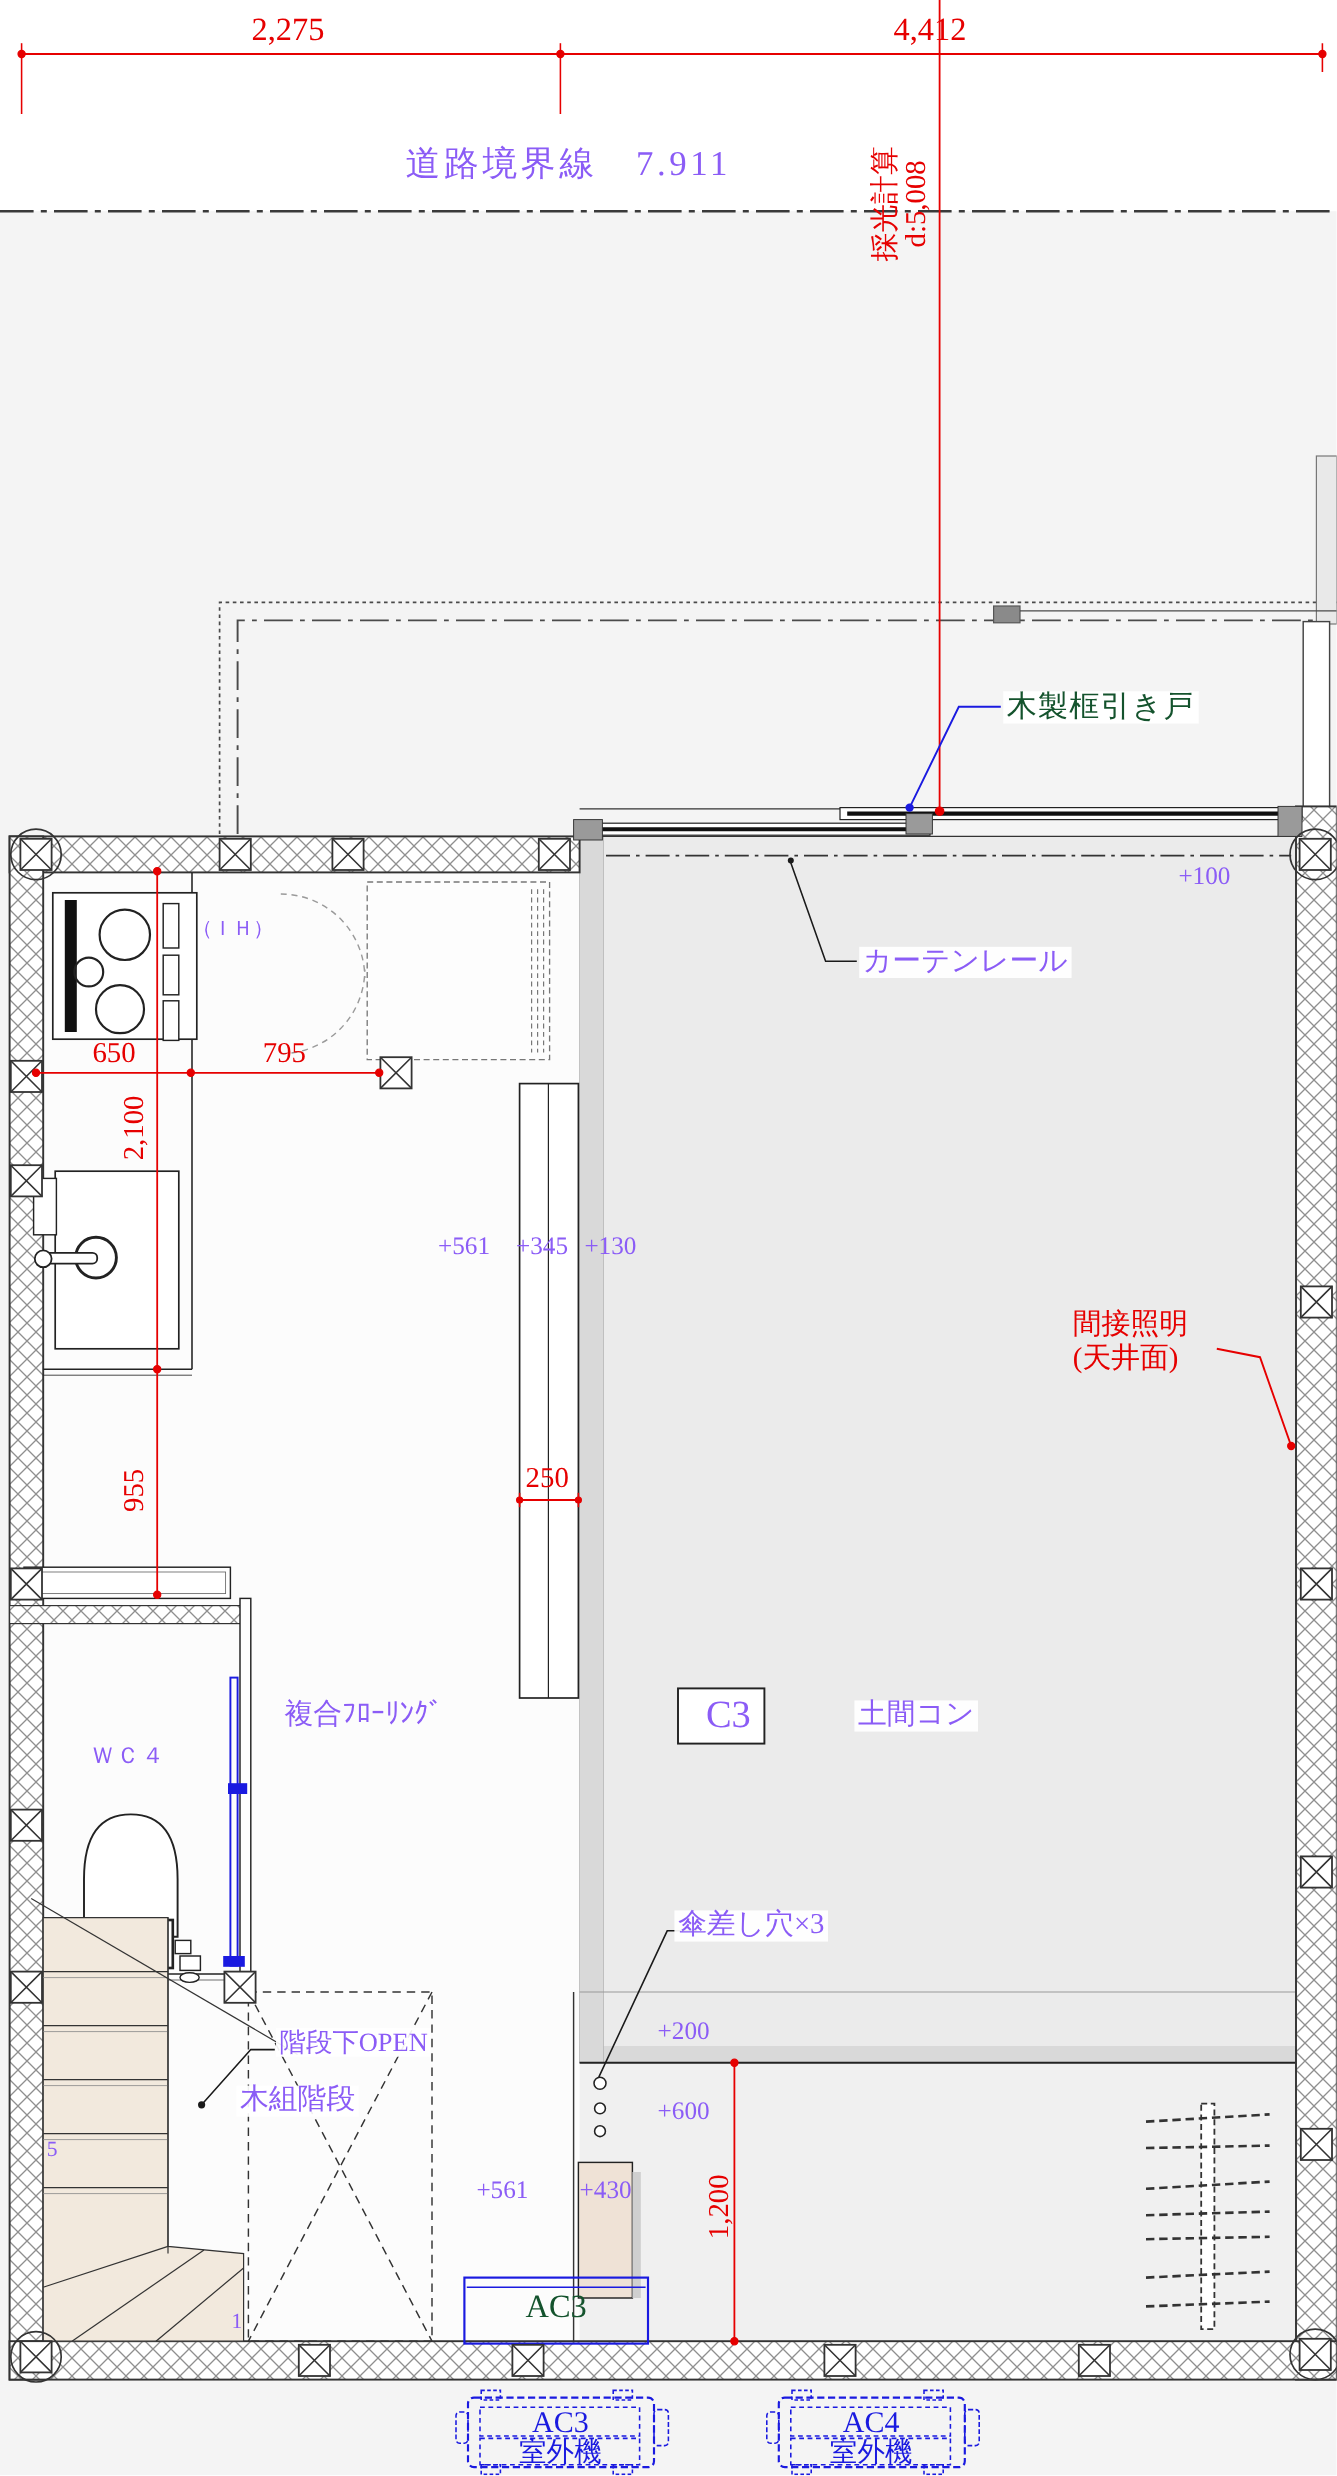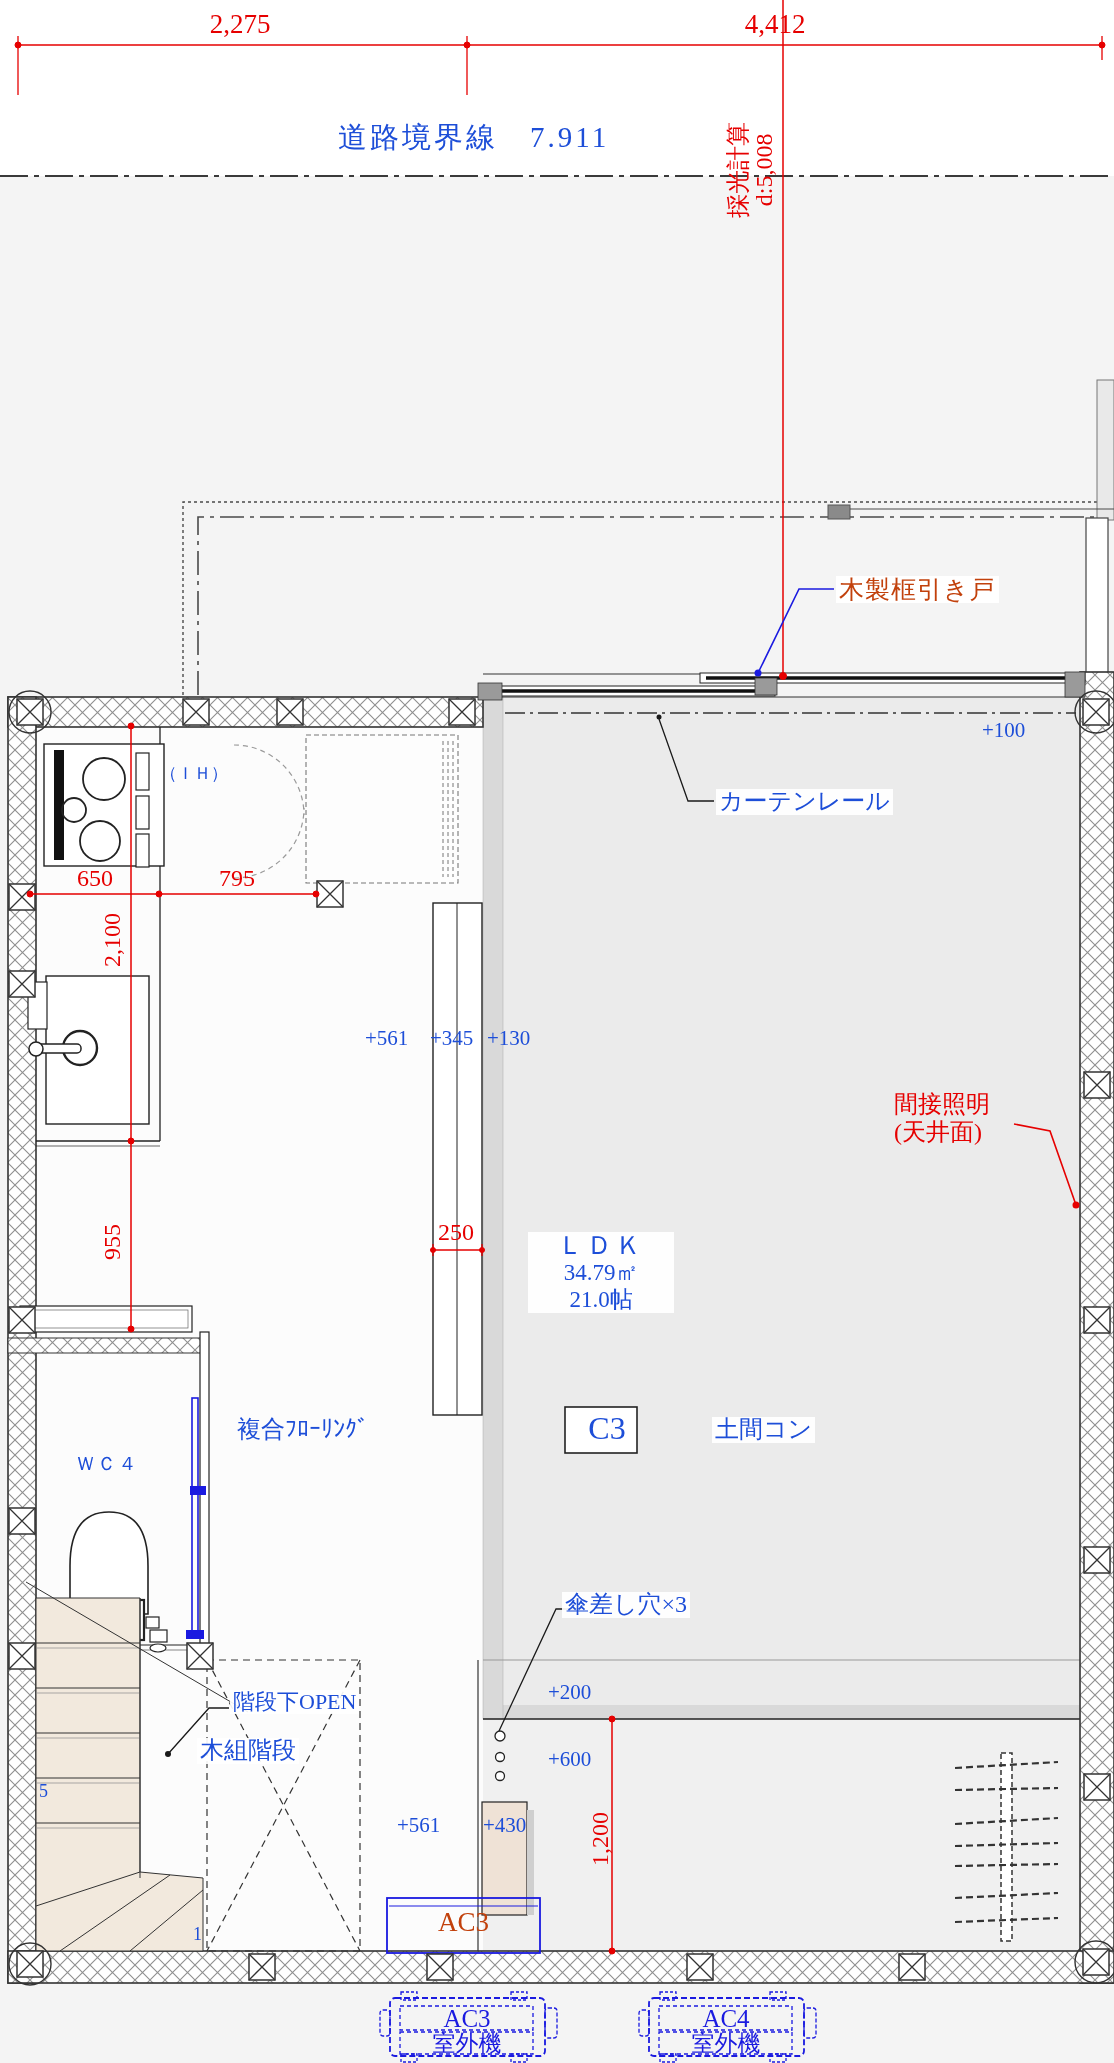--- a/index.html
+++ b/index.html
@@ -1,21 +1,21 @@
 <!DOCTYPE html>
 <html><head>
 <meta charset="utf-8">
 <style>
   html,body{margin:0;padding:0;background:#ffffff;}
   #stage{position:relative;width:1114px;height:2063px;background:#ffffff;overflow:hidden;
          font-family:"Liberation Serif","DejaVu Serif",serif;}
   #plan-svg{position:absolute;left:0;top:0;}
-  .lbl{position:absolute;white-space:nowrap;color:#1d4ed8;line-height:1.08;}
+  .lbl{position:absolute;white-space:nowrap;color:#8b5cf6;line-height:1.08;}
   .red{color:#e60000;}
-  .blue{color:#c2410c;}
+  .blue{color:#14532d;}
   .bg{background:rgba(255,255,255,.92);padding:0 3px;}
   .ctr{text-align:center;}
   .rot{transform:rotate(-90deg);transform-origin:center center;}
 </style>
 </head>
 <body>
 
 <div id="stage">
 
 <svg id="plan-svg" width="1114" height="2063" viewBox="0 0 1114 2063">
@@ -323,25 +323,20 @@
 <div class="lbl" style="left:430px;top:1027px;font-size:21px">+345</div>
 <div class="lbl" style="left:487px;top:1027px;font-size:21px">+130</div>
 
 <div class="lbl red" style="left:894px;top:1090px;font-size:24px;line-height:28px">
   <div>間接照明</div>
   <div>(天井面)</div>
 </div>
 
 <div class="lbl red ctr" style="left:430px;top:1220px;width:52px;font-size:24px">250</div>
 
-<div class="lbl ctr bg" style="left:528px;top:1232px;width:140px;line-height:27px">
-  <div style="font-size:26px;letter-spacing:3px">ＬＤＫ</div>
-  <div style="font-size:23px">34.79㎡</div>
-  <div style="font-size:23px">21.0帖</div>
-</div>
 
 <div class="lbl ctr" style="left:565px;top:1411px;width:84px;font-size:32px">C3</div>
 <div class="lbl bg" style="left:712px;top:1417px;font-size:24px">土間コン</div>
 <div class="lbl" style="left:237px;top:1417px;font-size:24px">複合ﾌﾛｰﾘﾝｸﾞ</div>
 <div class="lbl" style="left:76px;top:1454px;font-size:19px;letter-spacing:2px">ＷＣ４</div>
 
 <div class="lbl bg" style="left:562px;top:1592px;font-size:24px">傘差し穴×3</div>
 <div class="lbl" style="left:548px;top:1681px;font-size:21px">+200</div>
 <div class="lbl" style="left:548px;top:1748px;font-size:21px">+600</div>
 

